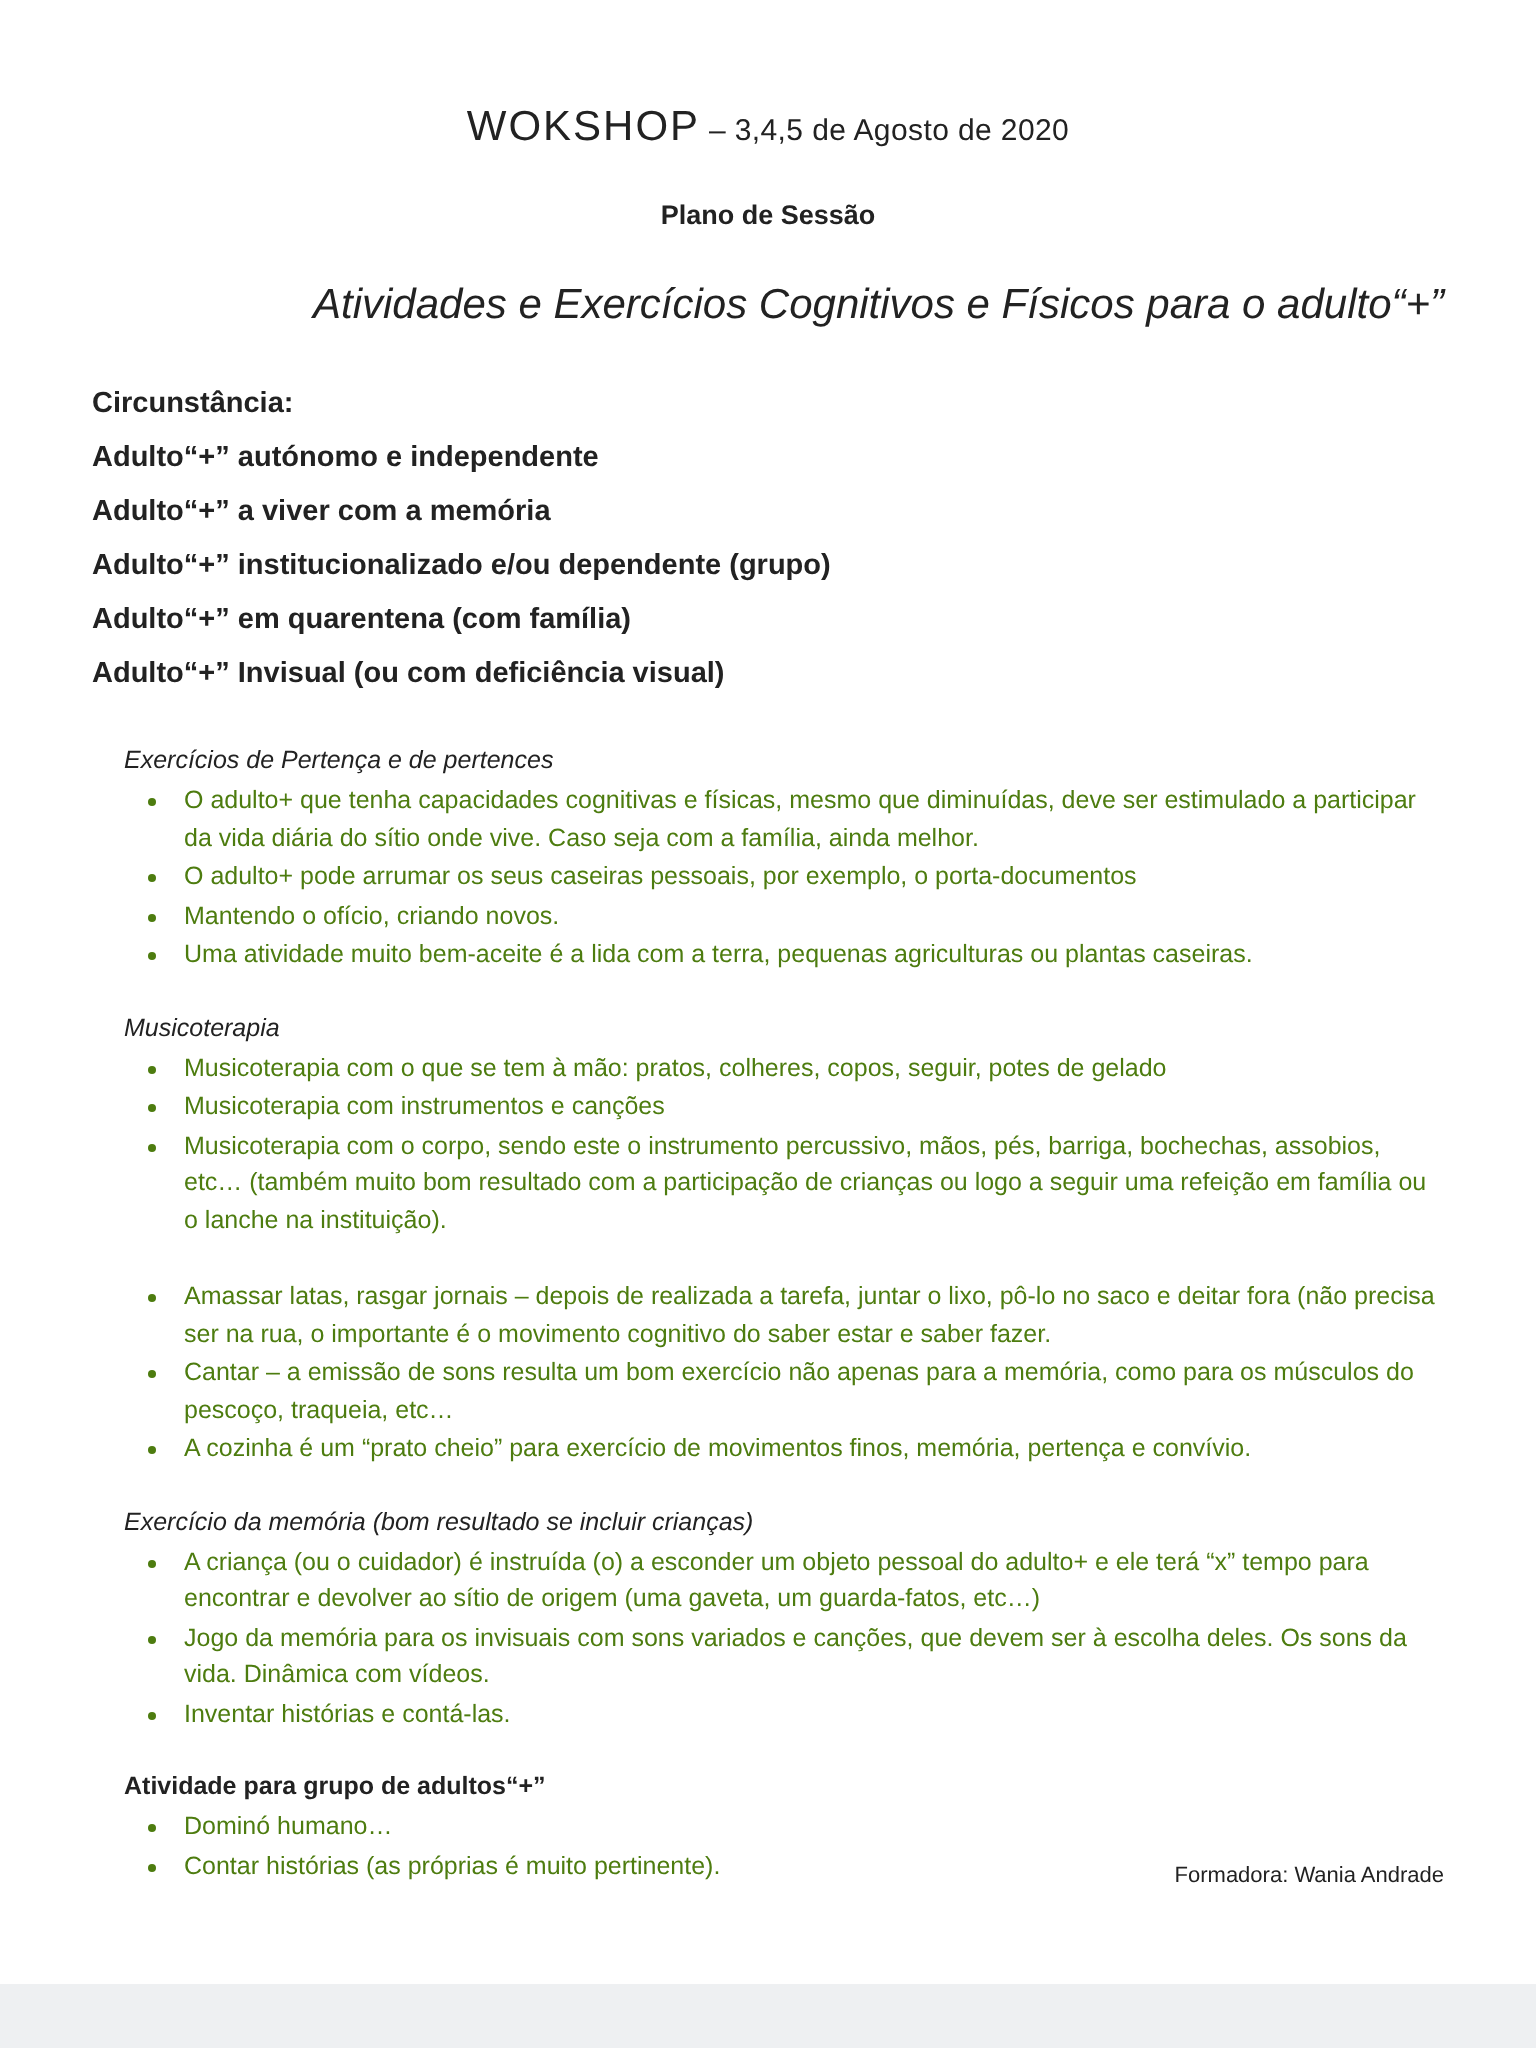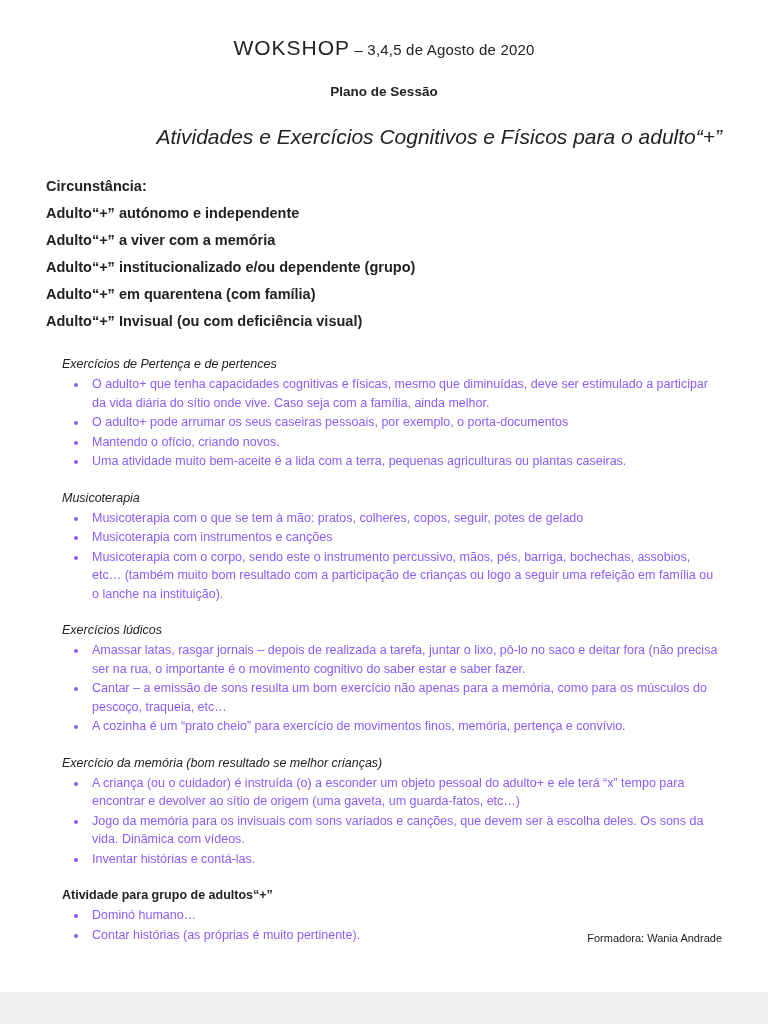--- a/index.html
+++ b/index.html
@@ -17,21 +17,21 @@
     color: #1a1a1a;
   }
   .page {
     position: absolute;
     top: 0;
     left: 0;
     width: 768px;
     height: 992px;
     background: #ffffff;
     box-sizing: border-box;
-    padding: 36px 46px 0 46px;
+    padding: 52px 46px 0 46px;
   }
   .doc-title {
     text-align: center;
     font-size: 15px;
     letter-spacing: 0.2px;
     margin: 0 0 2px 0;
     color: #222;
   }
   .doc-title .big {
     font-size: 21px;
@@ -82,21 +82,21 @@
     font-weight: bold;
   }
   ul.bullets {
     margin: 0;
     padding: 0 0 0 42px;
     list-style: disc;
   }
   ul.bullets li {
     font-size: 12.5px;
     line-height: 18.5px;
-    color: #8b5cf6;
+    color: #4d7c0f;
     padding-left: 4px;
     margin: 0 0 1px 0;
   }
   .closing {
     margin-top: 56px;
     font-weight: bold;
     font-size: 12.5px;
     line-height: 19px;
     color: #222;
   }
@@ -152,30 +152,29 @@
       <div class="section">
         <p class="section-title">Musicoterapia</p>
         <ul class="bullets">
           <li>Musicoterapia com o que se tem à mão: pratos, colheres, copos, seguir, potes de gelado</li>
           <li>Musicoterapia com instrumentos e canções</li>
           <li>Musicoterapia com o corpo, sendo este o instrumento percussivo, mãos, pés, barriga, bochechas, assobios, etc… (também muito bom resultado com a participação de crianças ou logo a seguir uma refeição em família ou o lanche na instituição).</li>
         </ul>
       </div>
 
       <div class="section">
-        <p class="section-title">Exercícios lúdicos</p>
         <ul class="bullets">
           <li>Amassar latas, rasgar jornais – depois de realizada a tarefa, juntar o lixo, pô-lo no saco e deitar fora (não precisa ser na rua, o importante é o movimento cognitivo do saber estar e saber fazer.</li>
           <li>Cantar – a emissão de sons resulta um bom exercício não apenas para a memória, como para os músculos do pescoço, traqueia, etc…</li>
           <li>A cozinha é um “prato cheio” para exercício de movimentos finos, memória, pertença e convívio.</li>
         </ul>
       </div>
 
       <div class="section">
-        <p class="section-title">Exercício da memória (bom resultado se melhor crianças)</p>
+        <p class="section-title">Exercício da memória (bom resultado se incluir crianças)</p>
         <ul class="bullets">
           <li>A criança (ou o cuidador) é instruída (o) a esconder um objeto pessoal do adulto+ e ele terá “x” tempo para encontrar e devolver ao sítio de origem (uma gaveta, um guarda-fatos, etc…)</li>
           <li>Jogo da memória para os invisuais com sons variados e canções, que devem ser à escolha deles. Os sons da vida. Dinâmica com vídeos.</li>
           <li>Inventar histórias e contá-las.</li>
         </ul>
       </div>
 
       <div class="section">
         <p class="section-title bold-style">Atividade para grupo de adultos“+”</p>
         <ul class="bullets">

